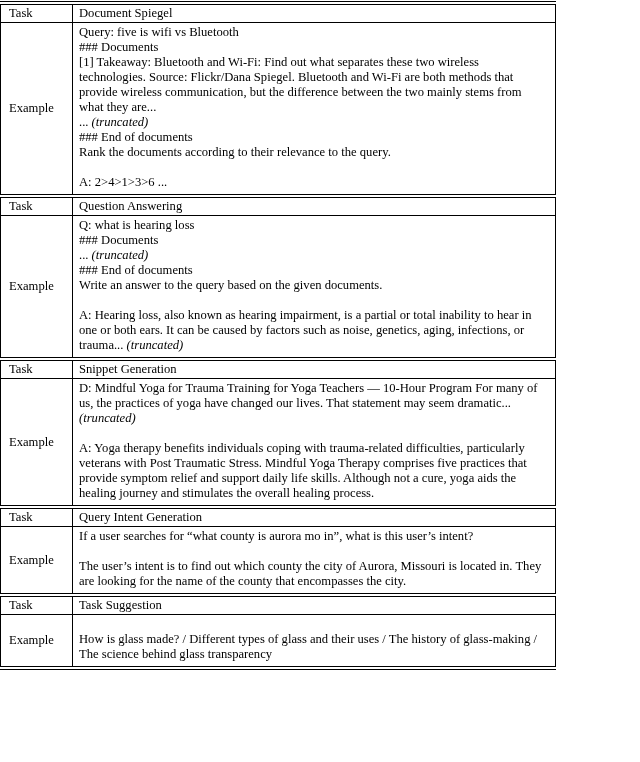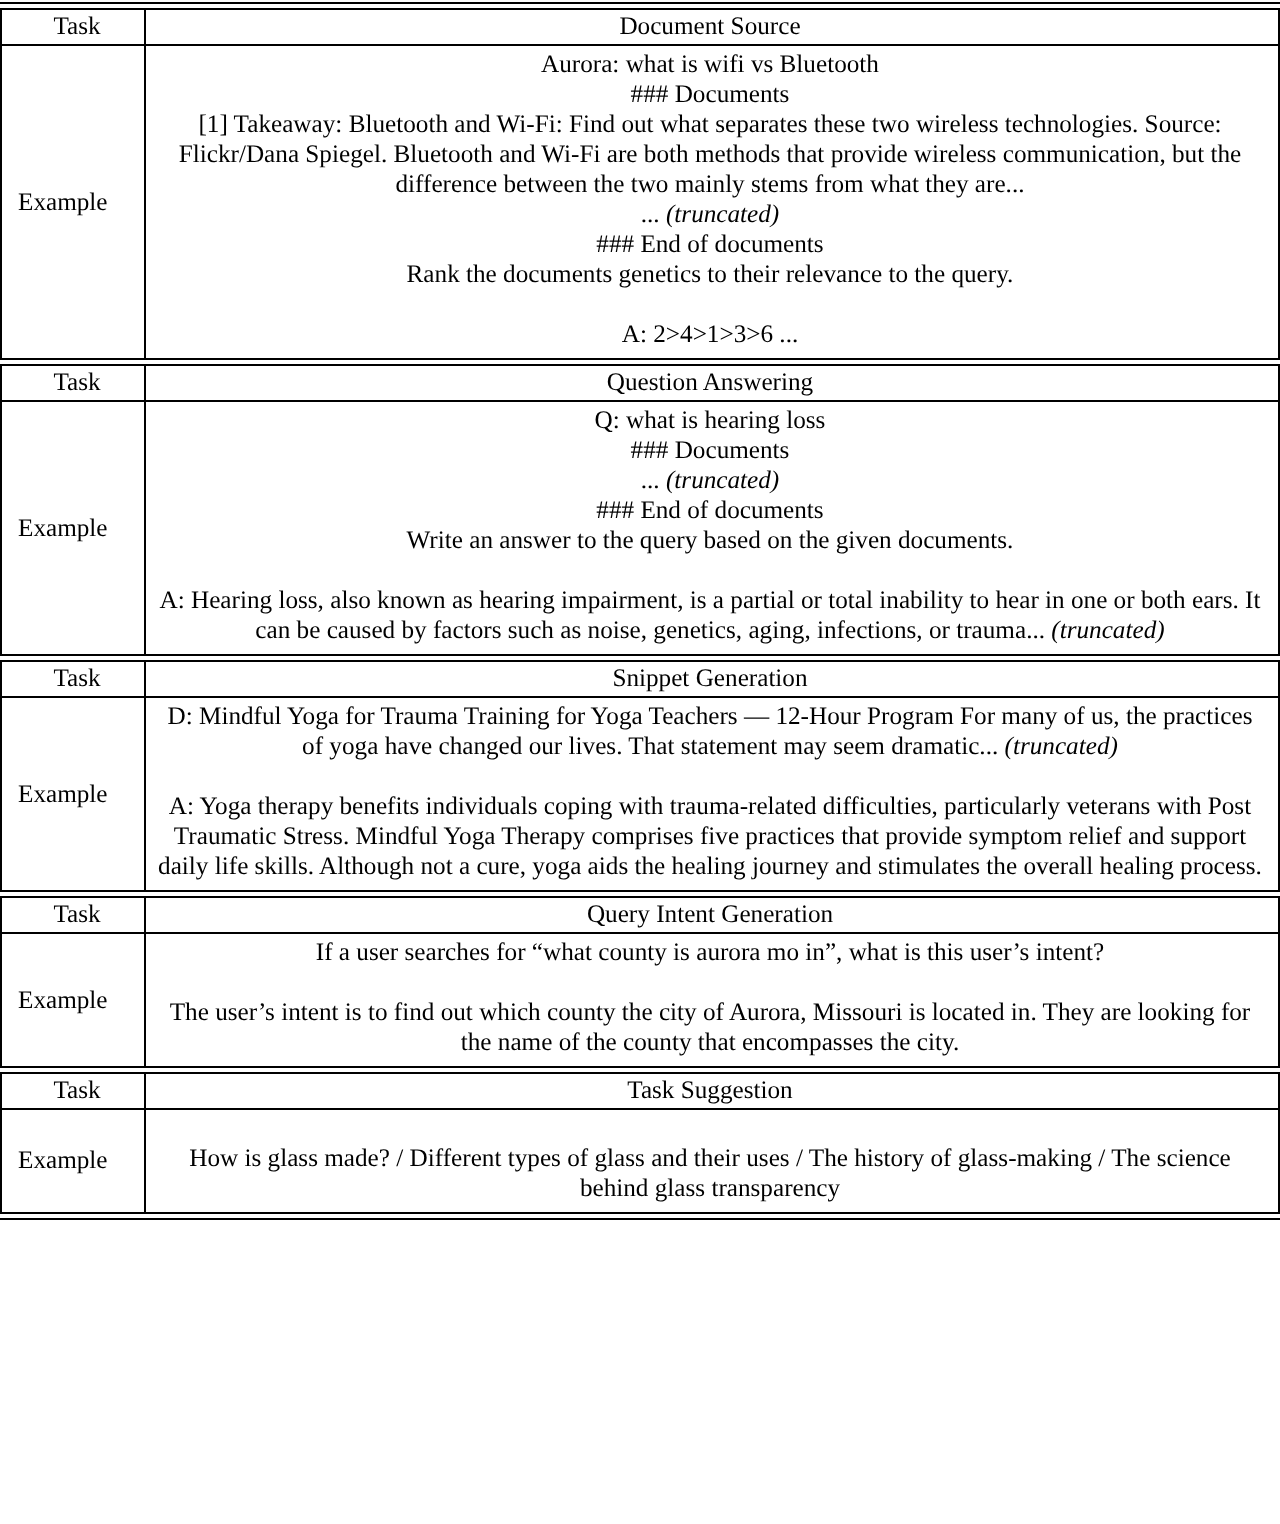--- a/index.html
+++ b/index.html
@@ -14,23 +14,22 @@
   }
   .page {
     width: 640px;
     height: 762px;
     box-sizing: border-box;
     overflow: hidden;
     background: #ffffff;
     padding-top: 1px;
   }
   .task-table {
-    width: 640px;
+    width: 556px;
     box-sizing: border-box;
-    text-align: center;
   }
   .dbl-rule {
     height: 2px;
     border-top: 1px solid #000;
     border-bottom: 1px solid #000;
   }
   .row {
     display: flex;
     box-sizing: border-box;
     border-left: 1px solid #000;
@@ -71,31 +70,31 @@
   .seg-i { font-style: italic; }
 </style>
 </head>
 <body>
 
 <div class="page">
   <div class="task-table">
       <div class="dbl-rule"></div>
       <div class="row task-row">
         <div class="label-cell">Task</div>
-        <div class="content-cell">Document Source</div>
+        <div class="content-cell">Document Spiegel</div>
       </div>
       <div class="row example-row">
         <div class="label-cell">Example</div>
         <div class="content-cell example-content">
-          <div class="para"><span class="seg seg-n">Aurora: what is wifi vs Bluetooth</span></div>
+          <div class="para"><span class="seg seg-n">Query: five is wifi vs Bluetooth</span></div>
           <div class="para"><span class="seg seg-n">### Documents</span></div>
           <div class="para"><span class="seg seg-n">[1] Takeaway: Bluetooth and Wi-Fi: Find out what separates these two wireless technologies. Source: Flickr/Dana Spiegel. Bluetooth and Wi-Fi are both methods that provide wireless communication, but the difference between the two mainly stems from what they are...</span></div>
           <div class="para"><span class="seg seg-n">... </span><span class="seg seg-i">(truncated)</span></div>
           <div class="para"><span class="seg seg-n">### End of documents</span></div>
-          <div class="para"><span class="seg seg-n">Rank the documents genetics to their relevance to the query.</span></div>
+          <div class="para"><span class="seg seg-n">Rank the documents according to their relevance to the query.</span></div>
           <div class="para blank"></div>
           <div class="para"><span class="seg seg-n">A: </span><span class="seg seg-b">2&gt;4&gt;1&gt;3&gt;6 ...</span></div>
         </div>
       </div>
       <div class="dbl-rule"></div>
       <div class="row task-row">
         <div class="label-cell">Task</div>
         <div class="content-cell">Question Answering</div>
       </div>
       <div class="row example-row">
@@ -111,21 +110,21 @@
         </div>
       </div>
       <div class="dbl-rule"></div>
       <div class="row task-row">
         <div class="label-cell">Task</div>
         <div class="content-cell">Snippet Generation</div>
       </div>
       <div class="row example-row">
         <div class="label-cell">Example</div>
         <div class="content-cell example-content">
-          <div class="para"><span class="seg seg-n">D: Mindful Yoga for Trauma Training for Yoga Teachers — 12-Hour Program For many of us, the practices of yoga have changed our lives. That statement may seem dramatic... </span><span class="seg seg-i">(truncated)</span></div>
+          <div class="para"><span class="seg seg-n">D: Mindful Yoga for Trauma Training for Yoga Teachers — 10-Hour Program For many of us, the practices of yoga have changed our lives. That statement may seem dramatic... </span><span class="seg seg-i">(truncated)</span></div>
           <div class="para blank"></div>
           <div class="para"><span class="seg seg-n">A: </span><span class="seg seg-b">Yoga therapy benefits individuals coping with trauma-related difficulties, particularly veterans with Post Traumatic Stress. Mindful Yoga Therapy comprises five practices that provide symptom relief and support daily life skills. Although not a cure, yoga aids the healing journey and stimulates the overall healing process.</span></div>
         </div>
       </div>
       <div class="dbl-rule"></div>
       <div class="row task-row">
         <div class="label-cell">Task</div>
         <div class="content-cell">Query Intent Generation</div>
       </div>
       <div class="row example-row">

